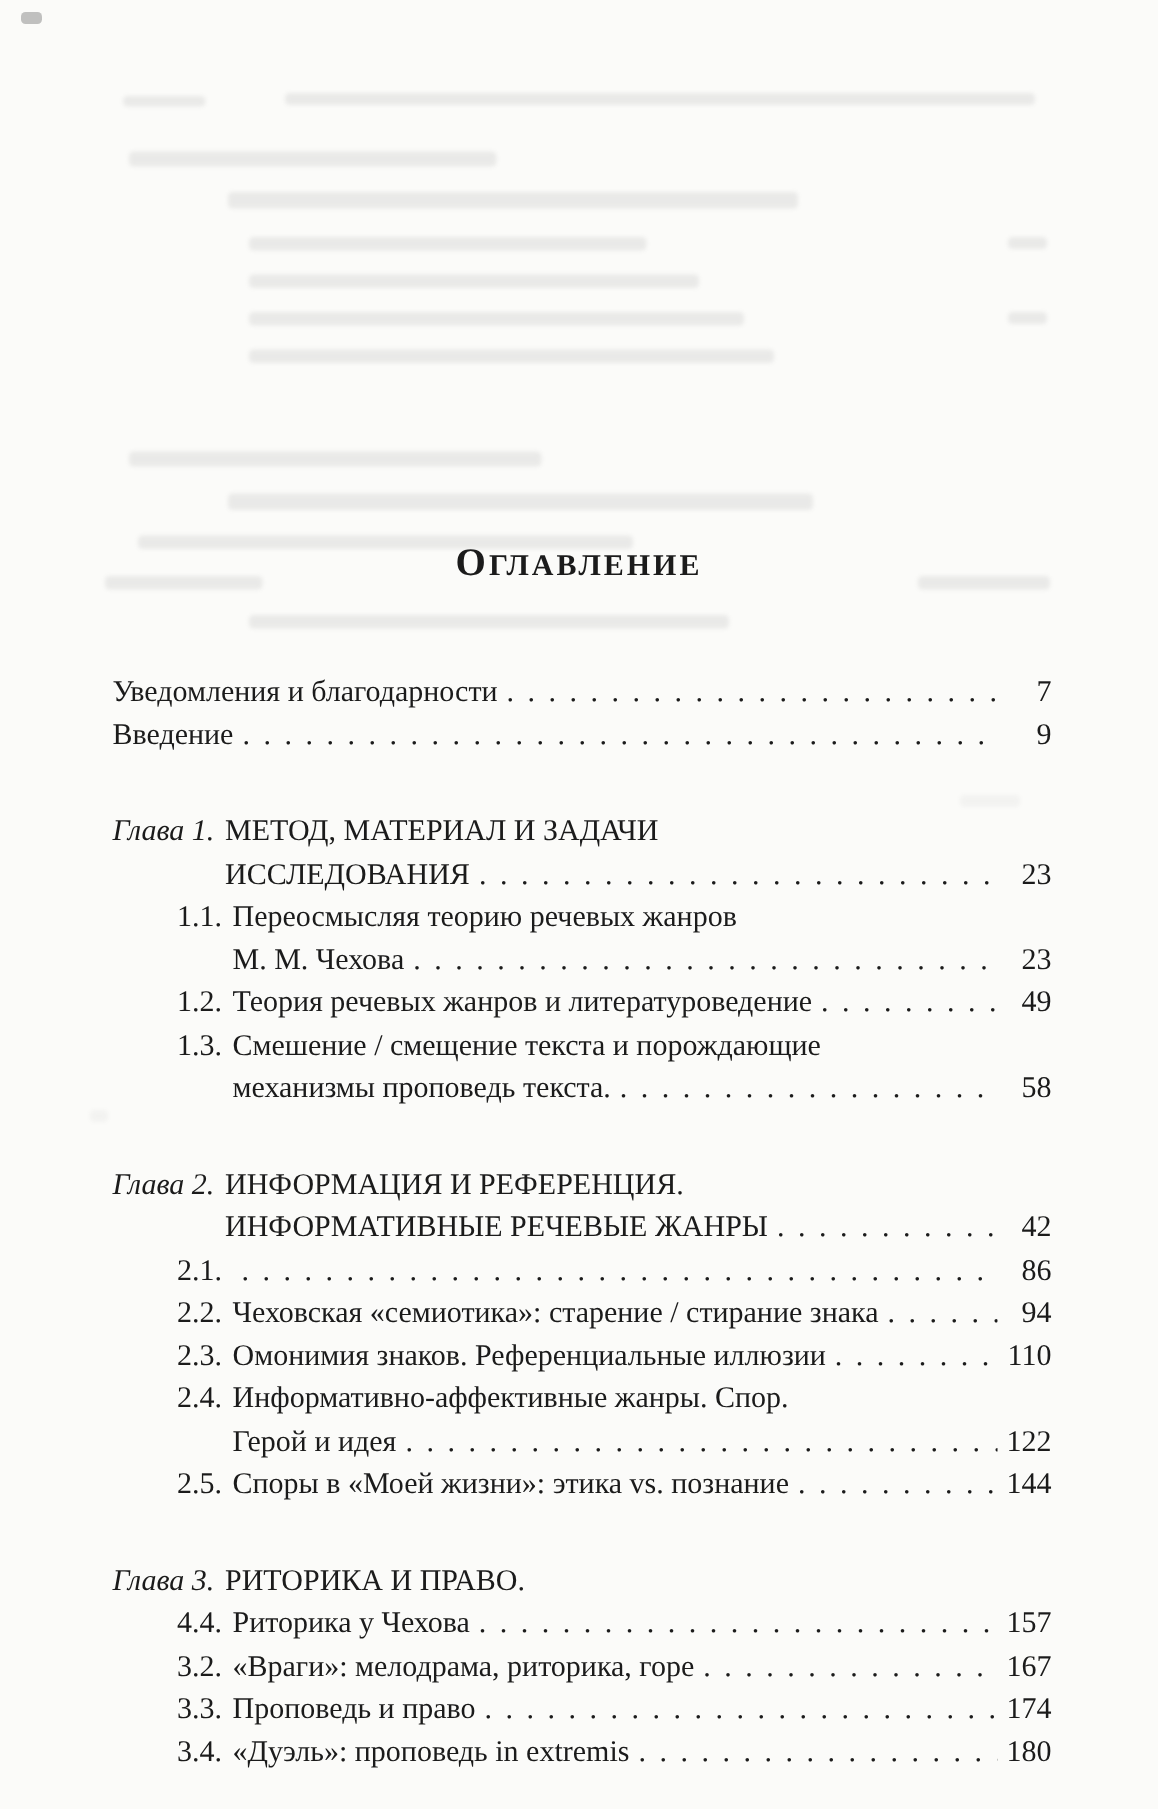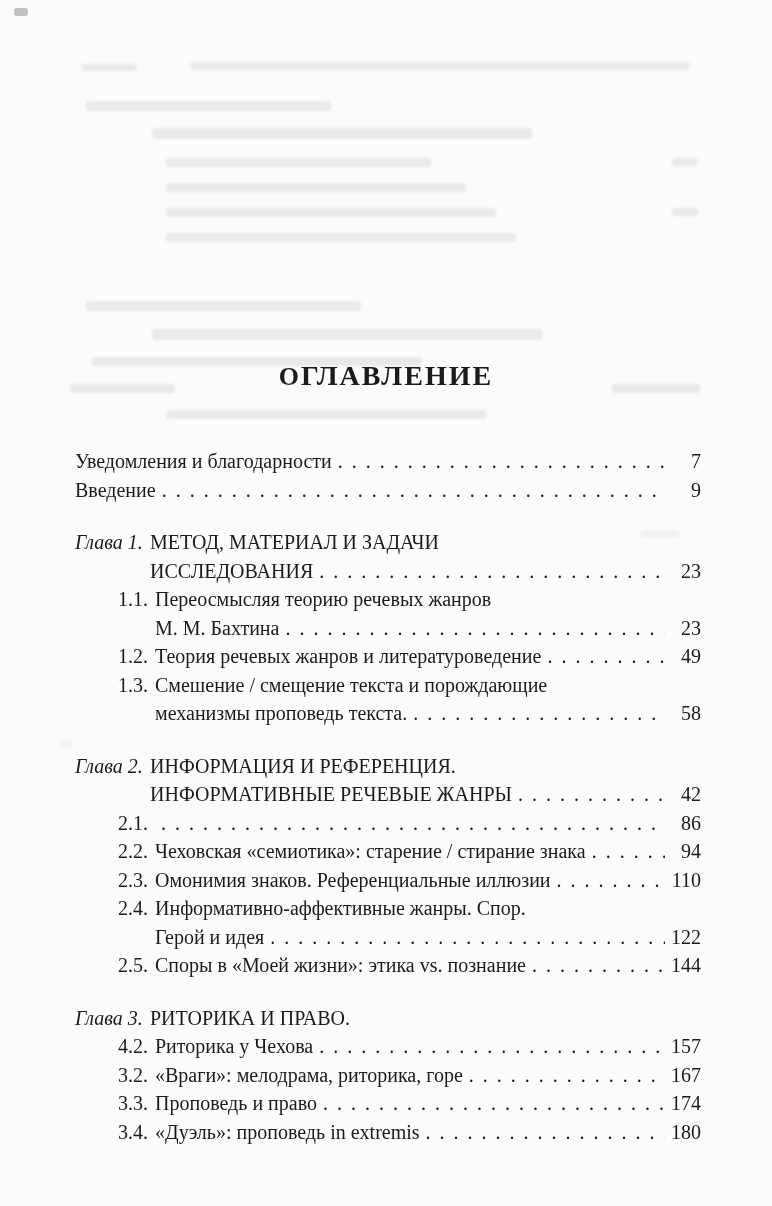--- a/index.html
+++ b/index.html
@@ -25,42 +25,42 @@
   .ghost .gl2 { opacity: 0.07; }
   .ghost .speck { opacity: 0.35; filter: blur(0.4px); background: #555; }
 
   .toc-title {
     position: absolute;
     top: 360px;
     left: 0;
     width: 100%;
     text-align: center;
     font-weight: 700;
-    font-size: 28px;
+    font-size: 20px;
     letter-spacing: 2px;
     text-transform: uppercase;
   }
   .toc-title::first-letter { font-size: 26px; }
 
   .toc {
     position: absolute;
     top: 447px;
     left: 75px;
     width: 626px;
     font-size: 20px;
     line-height: 28.5px;
   }
 
   .row { display: flex; align-items: flex-start; }
   .txt { white-space: nowrap; }
 
   .ch-label { flex: 0 0 75px; font-style: italic; }
   .ch-spacer { flex: 0 0 75px; }
 
-  .chapter { margin-top: 24px; }
+  .chapter { margin-top: 36px; }
   .sections .row { margin-left: 43px; }
   .sec-num { flex: 0 0 37px; }
   .sec-spacer { flex: 0 0 37px; }
 
   .leader {
     flex: 1 1 auto;
     min-width: 0;
     overflow: hidden;
     white-space: nowrap;
     margin: 0 6px;
@@ -124,21 +124,21 @@
         <span class="leader"></span>
         <span class="pg">23</span>
       </div>
       <div class="sections">
         <div class="row">
           <span class="sec-num">1.1.</span>
           <span class="txt">Переосмысляя теорию речевых жанров</span>
         </div>
         <div class="row">
           <span class="sec-spacer"></span>
-          <span class="txt">М. М. Бахтина</span>
+          <span class="txt">М. М. Чехова</span>
           <span class="leader"></span>
           <span class="pg">23</span>
         </div>
         <div class="row">
           <span class="sec-num">1.2.</span>
           <span class="txt">Теория речевых жанров и литературоведение</span>
           <span class="leader"></span>
           <span class="pg">49</span>
         </div>
         <div class="row">
@@ -202,21 +202,21 @@
       </div>
     </div>
 
     <div class="chapter">
       <div class="row">
         <span class="ch-label">Глава 3.</span>
         <span class="txt">РИТОРИКА И ПРАВО.</span>
       </div>
       <div class="sections">
         <div class="row">
-          <span class="sec-num">4.2.</span>
+          <span class="sec-num">4.4.</span>
           <span class="txt">Риторика у Чехова</span>
           <span class="leader"></span>
           <span class="pg">157</span>
         </div>
         <div class="row">
           <span class="sec-num">3.2.</span>
           <span class="txt">«Враги»: мелодрама, риторика, горе</span>
           <span class="leader"></span>
           <span class="pg">167</span>
         </div>

